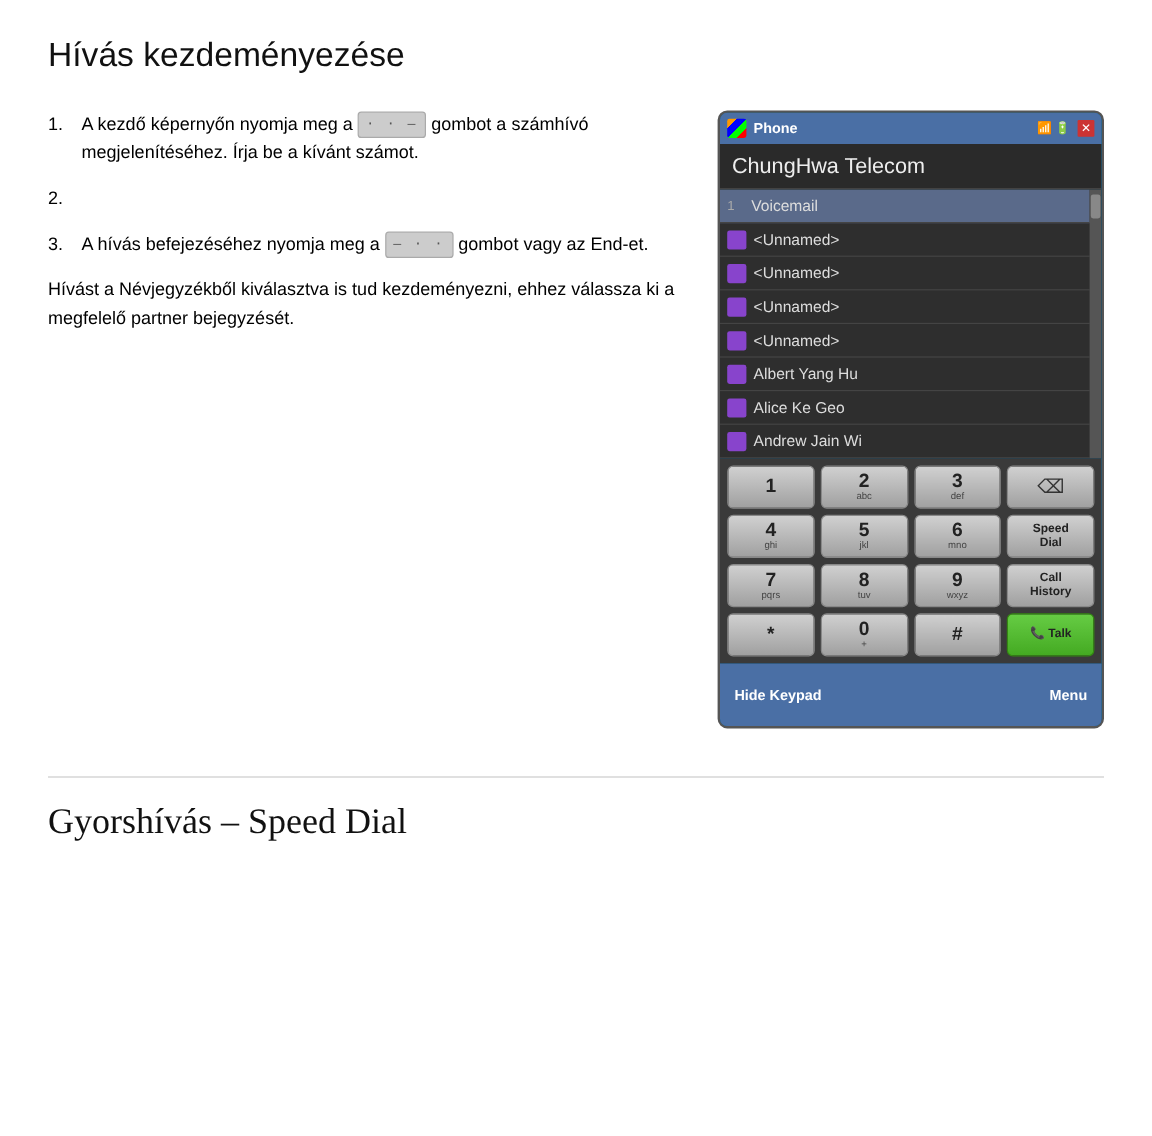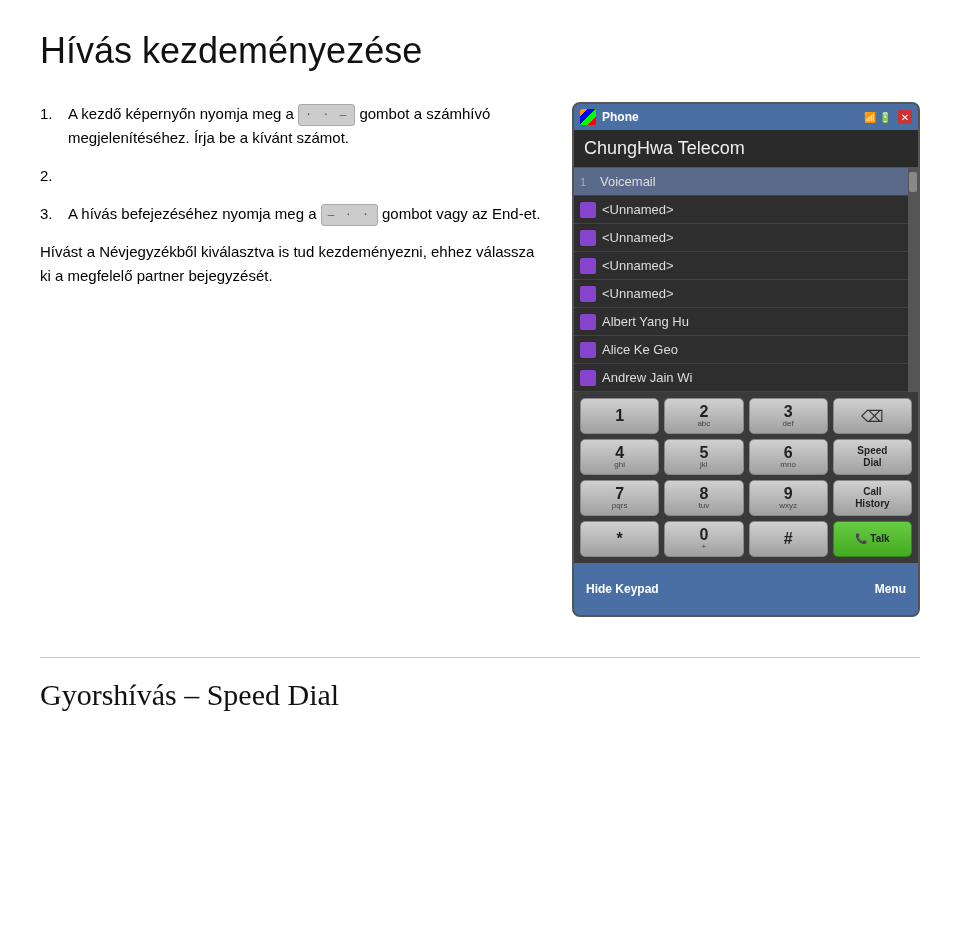--- a/index.html
+++ b/index.html
@@ -6,21 +6,21 @@
     body {
       background: #ffffff;
       font-family: Arial, sans-serif;
       width: 960px;
       min-height: 947px;
       padding: 30px 40px;
       color: #000;
     }
 
     .page-title {
-      font-size: 36px;
+      font-size: 28px;
       font-weight: 300;
       margin-bottom: 30px;
       color: #111;
     }
 
     .content-area {
       display: flex;
       gap: 30px;
       align-items: flex-start;
     }
@@ -60,21 +60,21 @@
     }
 
     .additional-text {
       margin-top: 10px;
       font-size: 15px;
       line-height: 1.6;
     }
 
     
     .phone-device {
-      width: 348px;
+      width: 322px;
       flex-shrink: 0;
       background: #0369a1;
       border-radius: 8px;
       border: 2px solid #555;
       overflow: hidden;
     }
 
     
     .phone-titlebar {
       background: #4a6fa5;

